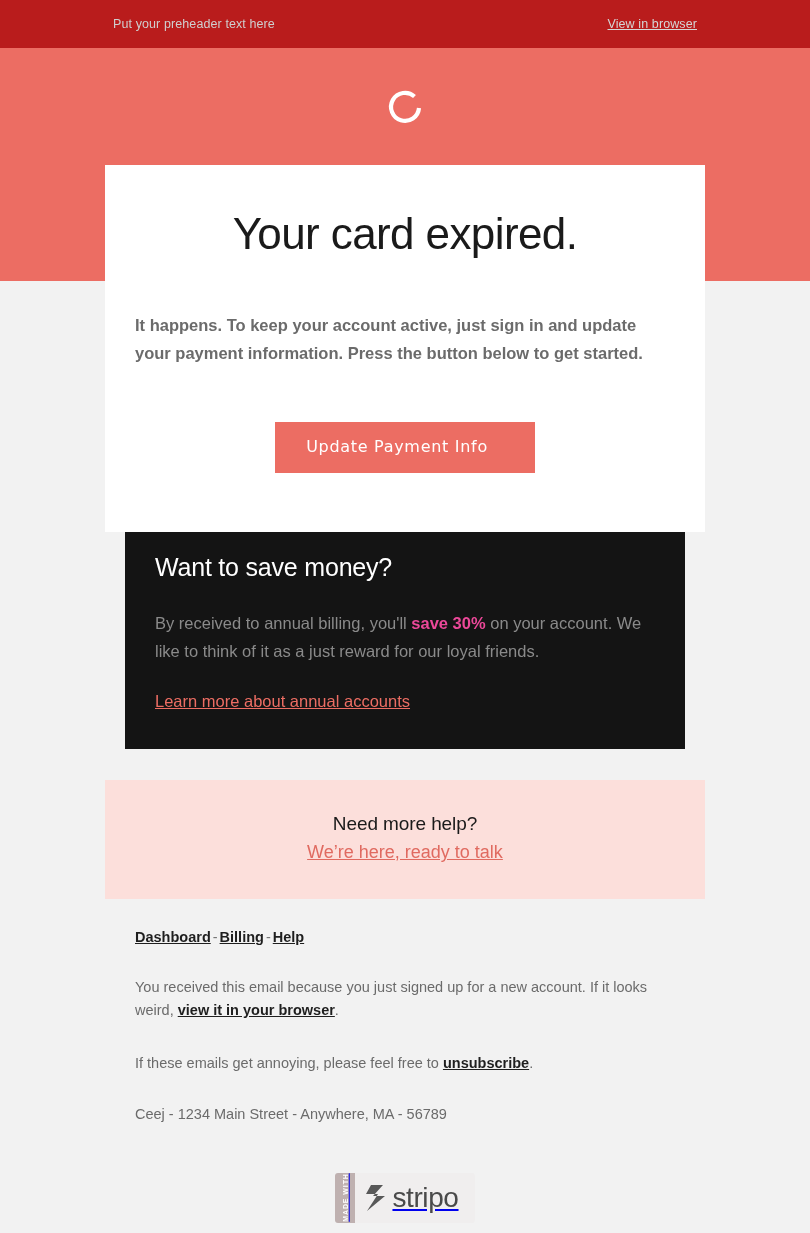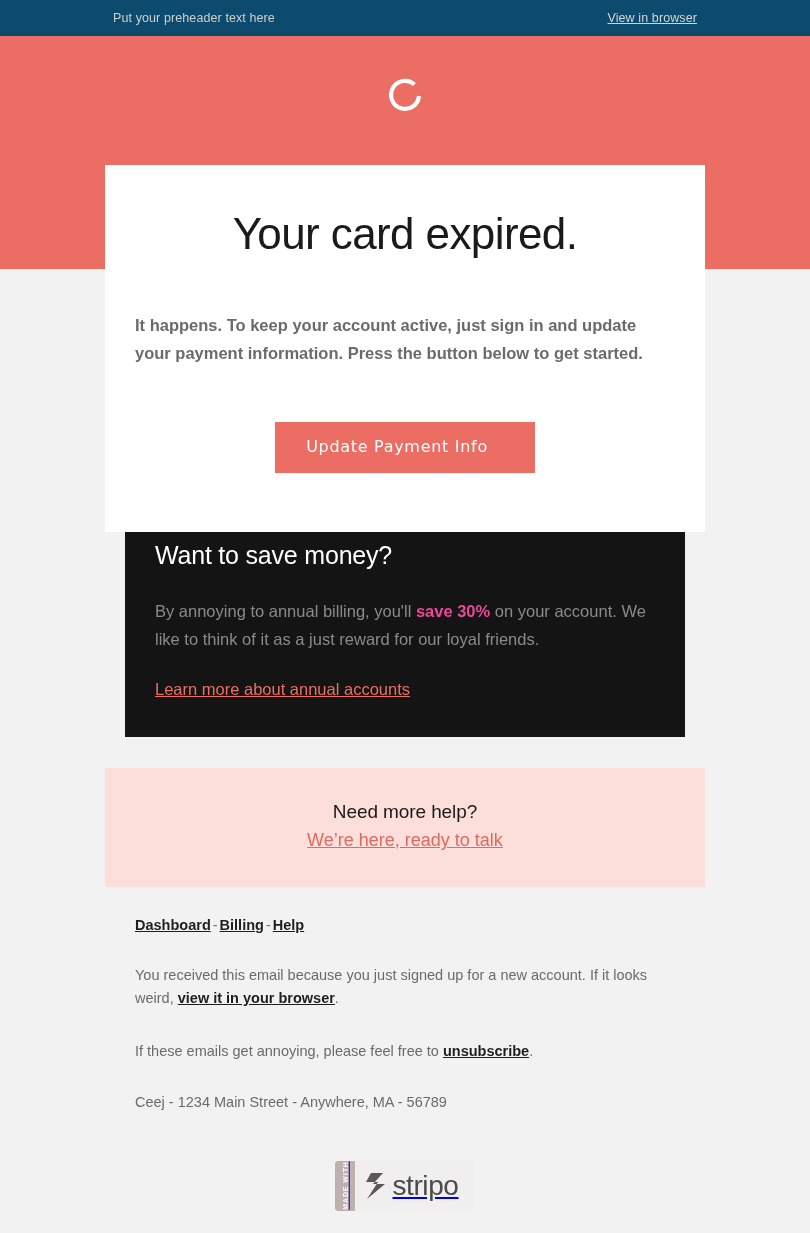--- a/index.html
+++ b/index.html
@@ -15,22 +15,22 @@
     overflow: hidden;
   }
 
   .email-root {
     width: 810px;
     position: relative;
   }
 
   
   .preheader {
-    height: 36px;
-    background: #0c4a6e;
+    height: 48px;
+    background: #b91c1c;
     display: flex;
     align-items: center;
     justify-content: space-between;
     box-sizing: border-box;
     padding: 0 113px 0 113px;
   }
   .preheader-text {
     font-size: 12.5px;
     color: #cfcfcf;
     letter-spacing: .1px;
@@ -276,21 +276,21 @@
     <p class="card-body">It happens. To keep your account active, just sign in and update your payment information. Press the button below to get started.</p>
     <div class="cta-wrap">
       <button class="cta-button">Update Payment Info</button>
     </div>
   </div>
 
   <div style="height:240px"></div>
 
   <div class="dark-section">
     <h2 class="dark-title">Want to save money?</h2>
-    <p class="dark-body"><span>By annoying to annual billing, you'll </span><b>save 30%</b><span> on your account. We like to think of it as a just reward for our loyal friends.</span></p>
+    <p class="dark-body"><span>By received to annual billing, you'll </span><b>save 30%</b><span> on your account. We like to think of it as a just reward for our loyal friends.</span></p>
     <a href="#" class="dark-link">Learn more about annual accounts</a>
   </div>
 
   <div class="help-section">
     <p class="help-title">Need more help?</p>
     <a href="#" class="help-link">We’re here, ready to talk</a>
   </div>
 
   <div class="footer">
     <p class="footer-nav"><a href="#">Dashboard</a><span class="sep">-</span><a href="#">Billing</a><span class="sep">-</span><a href="#">Help</a></p>

